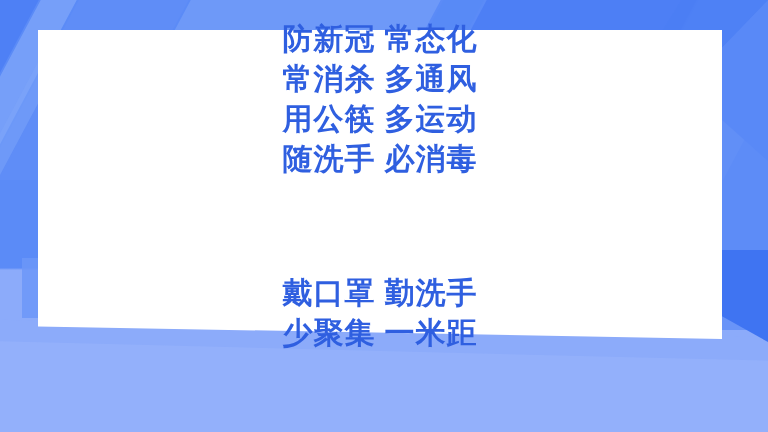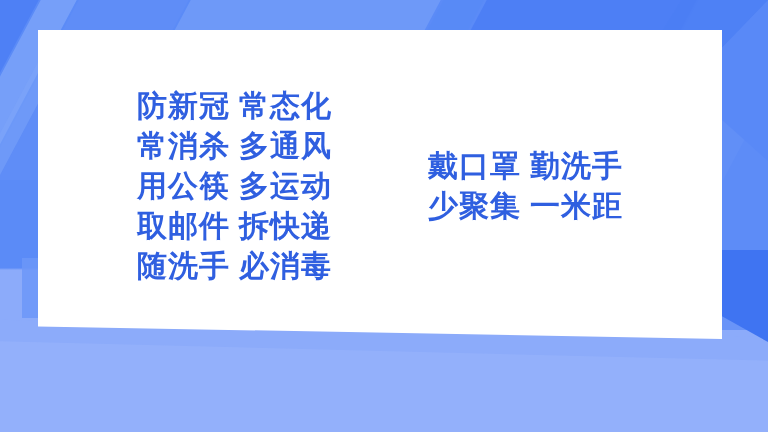--- a/index.html
+++ b/index.html
@@ -123,20 +123,21 @@
     position: absolute;
     left: 38px;
     top: 30px;
     width: 684px;
     height: 312px;
     display: flex;
     justify-content: center;
     align-items: center;
     gap: 96px;
     pointer-events: none;
+    flex-direction: column;
   }
   .col {
     display: flex;
     flex-direction: column;
     gap: 2px;
   }
   .line {
     color: #2f5fe0;
     font-size: 30px;
     line-height: 38px;
@@ -173,21 +174,20 @@
   <div class="card"></div>
 
   <div class="notch-br"></div>
 
   <div class="slogan-wrap">
 
     <div class="col">
       <div class="line"><span>防新冠</span><span class="gapword"></span><span>常态化</span></div>
       <div class="line"><span>常消杀</span><span class="gapword"></span><span>多通风</span></div>
       <div class="line"><span>用公筷</span><span class="gapword"></span><span>多运动</span></div>
-      <div class="line"><span>取邮件</span><span class="gapword"></span><span>拆快递</span></div>
       <div class="line"><span>随洗手</span><span class="gapword"></span><span>必消毒</span></div>
     </div>
 
     <div class="col">
       <div class="line"><span>戴口罩</span><span class="gapword"></span><span>勤洗手</span></div>
       <div class="line"><span>少聚集</span><span class="gapword"></span><span>一米距</span></div>
     </div>
 
   </div>
 </div>

